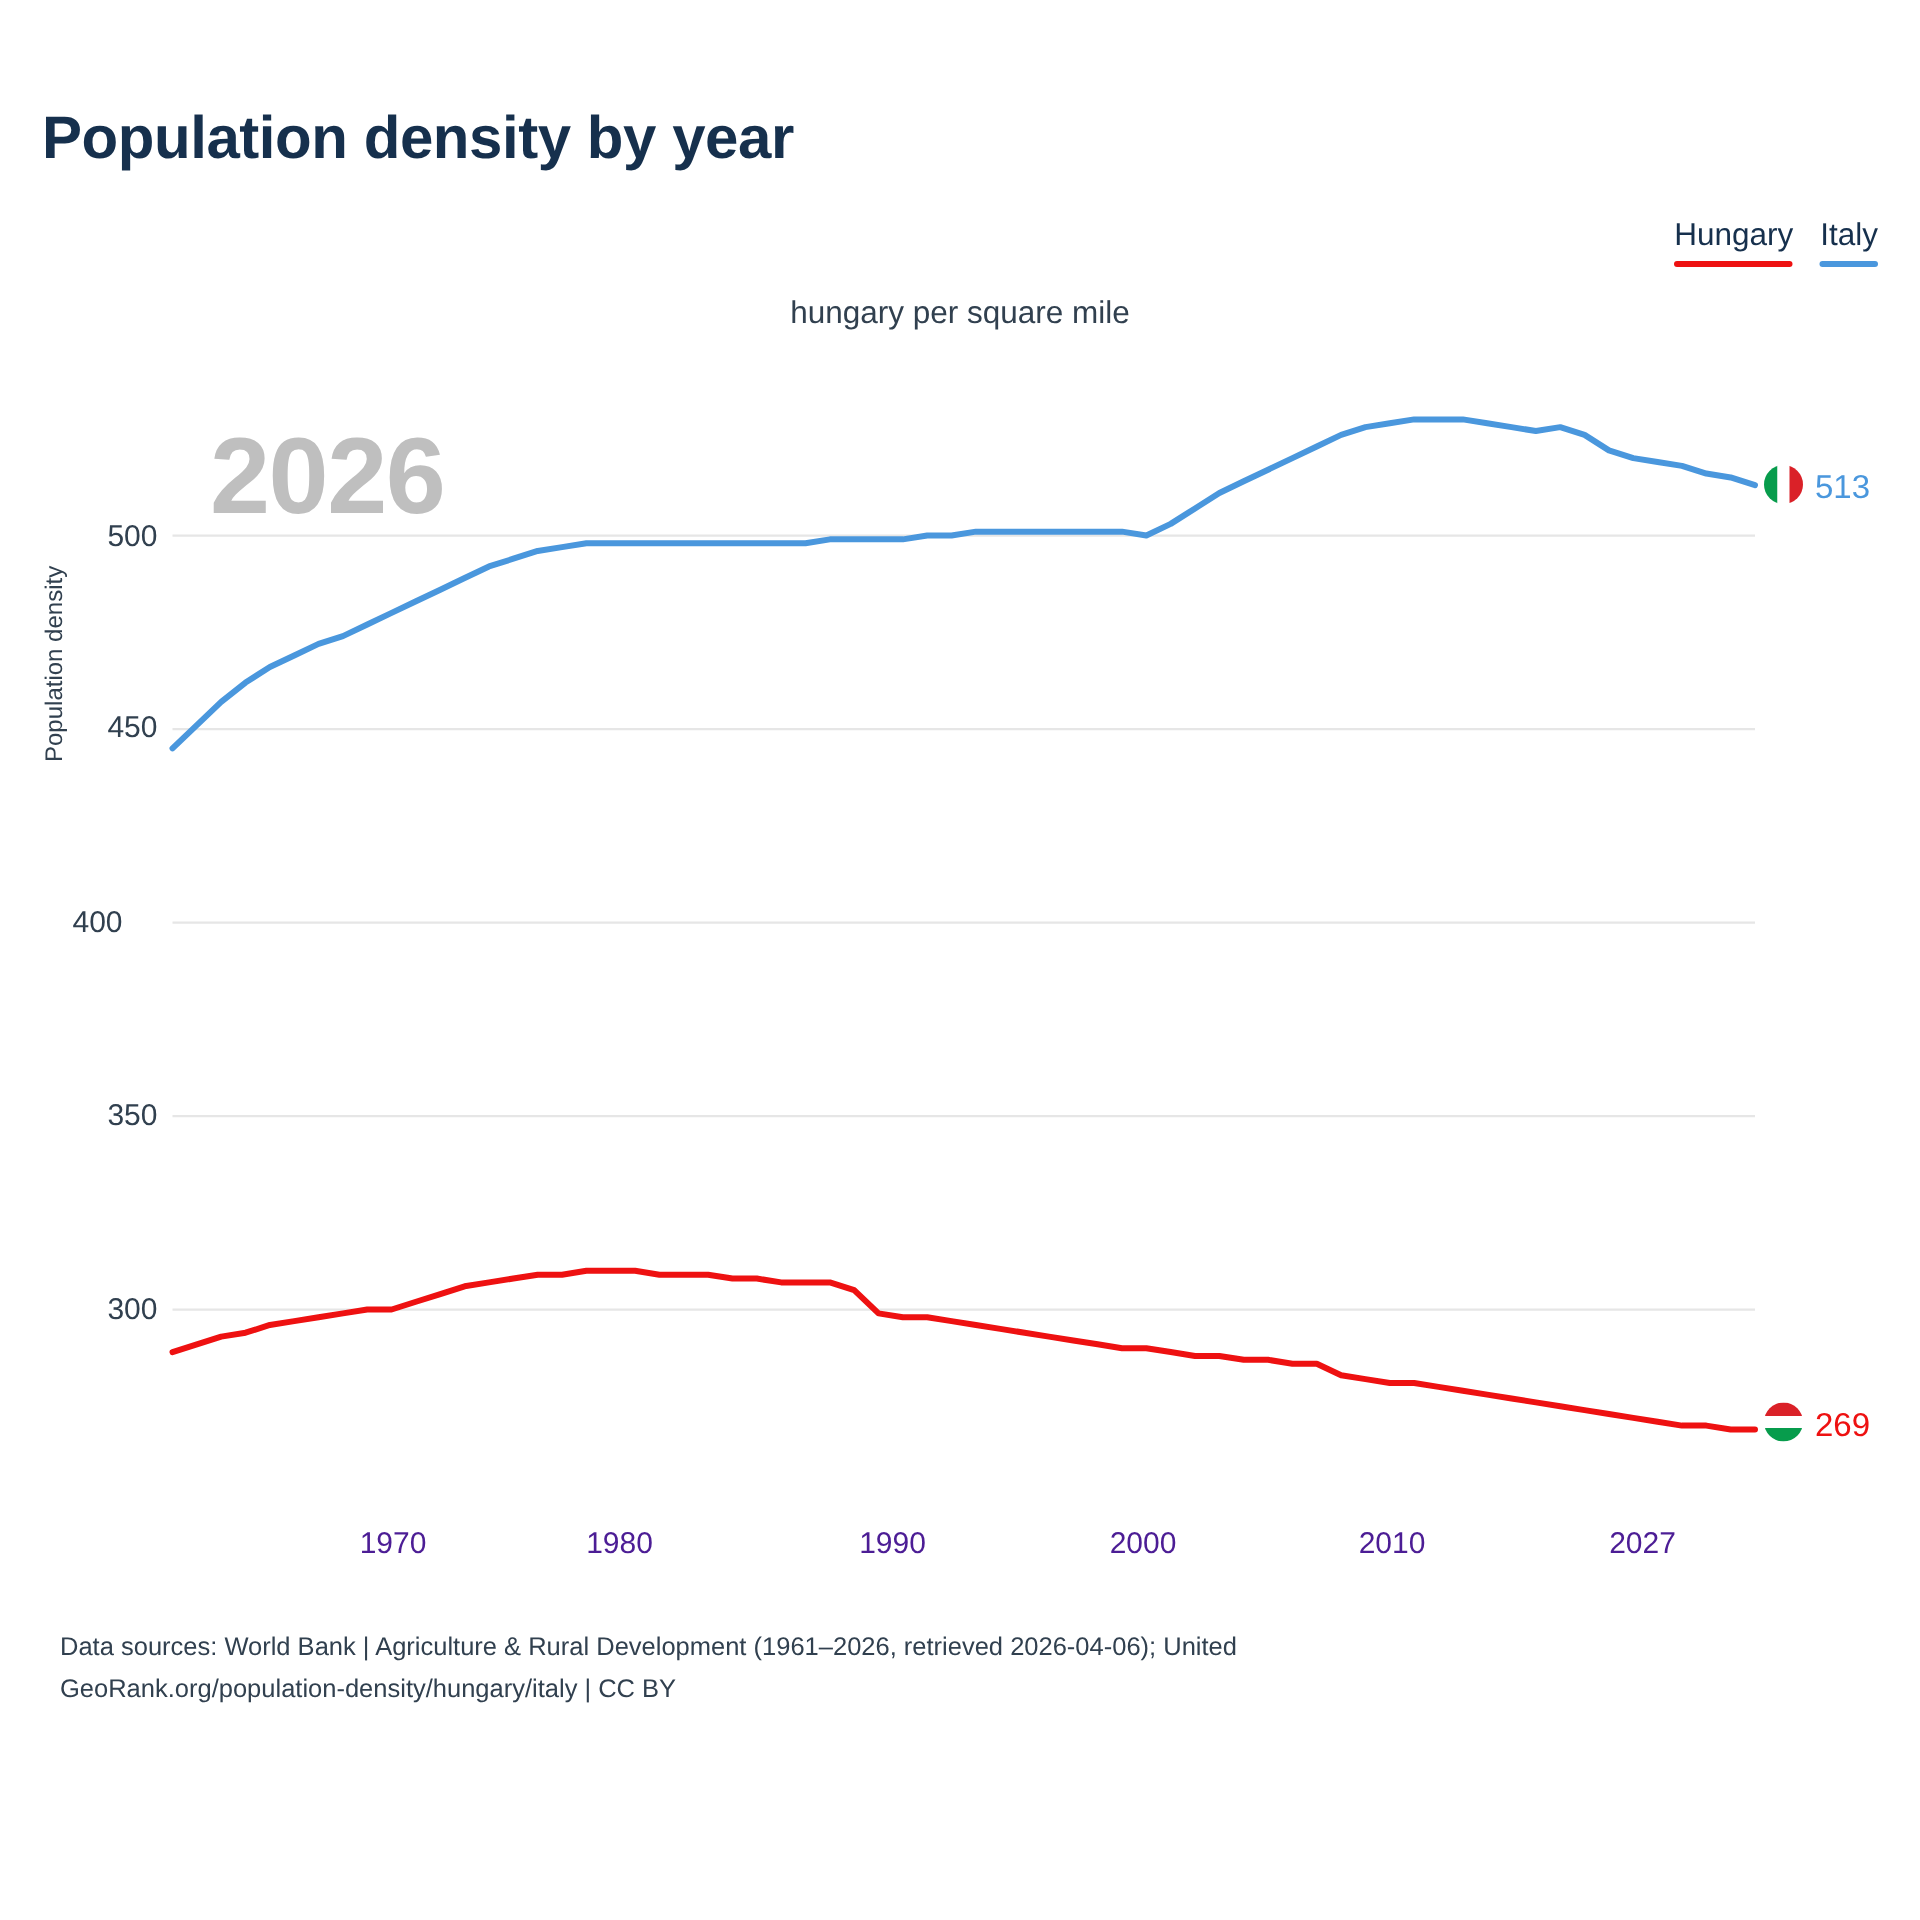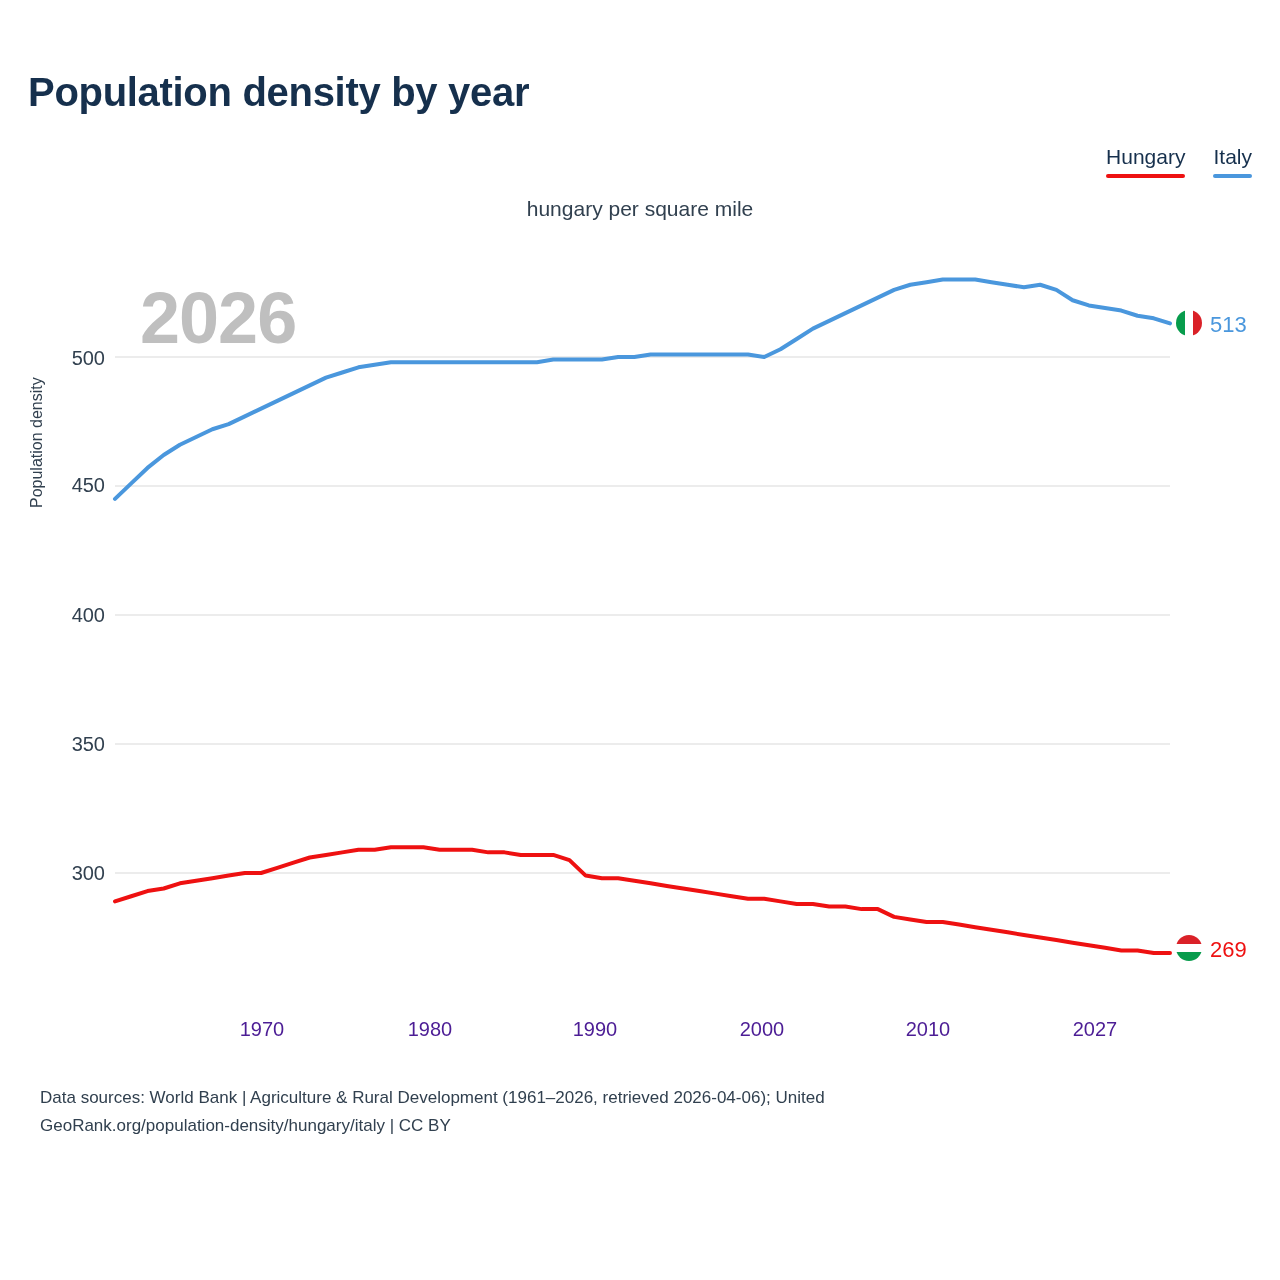--- a/index.html
+++ b/index.html
@@ -28,21 +28,21 @@
     font-weight: bold;
     color: #16304d;
     letter-spacing: -0.3px;
     text-align: center;
   }
   .legend {
     position: absolute;
     right: 28px;
     top: 145px;
     display: flex;
-    gap: 28px;
+    gap: 18px;
     align-items: flex-start;
   }
   .legend-item {
     font-size: 21px;
     color: #16304d;
     padding-bottom: 6px;
     line-height: 1.1;
     cursor: pointer;
   }
   .legend-item .bar {
@@ -147,26 +147,26 @@
   </div>
 
   <div class="subtitle">hungary per square mile</div>
 
   <div class="watermark">2026</div>
 
   <div class="ylabel">Population density</div>
 
   <div class="ytick" style="left:25px; top:347px;">500</div>
   <div class="ytick" style="left:25px; top:474px;">450</div>
-  <div class="ytick" style="left:25px; top:604px;">400</div>
+  <div class="ytick" style="left:25px; top:604px;text-align:center;">400</div>
   <div class="ytick" style="left:25px; top:733px;">350</div>
   <div class="ytick" style="left:25px; top:862px;">300</div>
 
   <div class="xtick" style="left:202px;">1970</div>
-  <div class="xtick" style="left:370px;">1980</div>
+  <div class="xtick" style="left:353px;">1980</div>
   <div class="xtick" style="left:535px;">1990</div>
   <div class="xtick" style="left:702px;">2000</div>
   <div class="xtick" style="left:868px;">2010</div>
   <div class="xtick" style="left:1035px;">2027</div>
 
   <svg class="plot" viewBox="0 0 1280 1280" preserveAspectRatio="none">
     <g>
       <line x1="115" y1="357" x2="1170" y2="357" stroke="#e6e6e6" stroke-width="1.5"></line>
       <line x1="115" y1="486" x2="1170" y2="486" stroke="#e6e6e6" stroke-width="1.5"></line>
       <line x1="115" y1="615" x2="1170" y2="615" stroke="#e6e6e6" stroke-width="1.5"></line>

